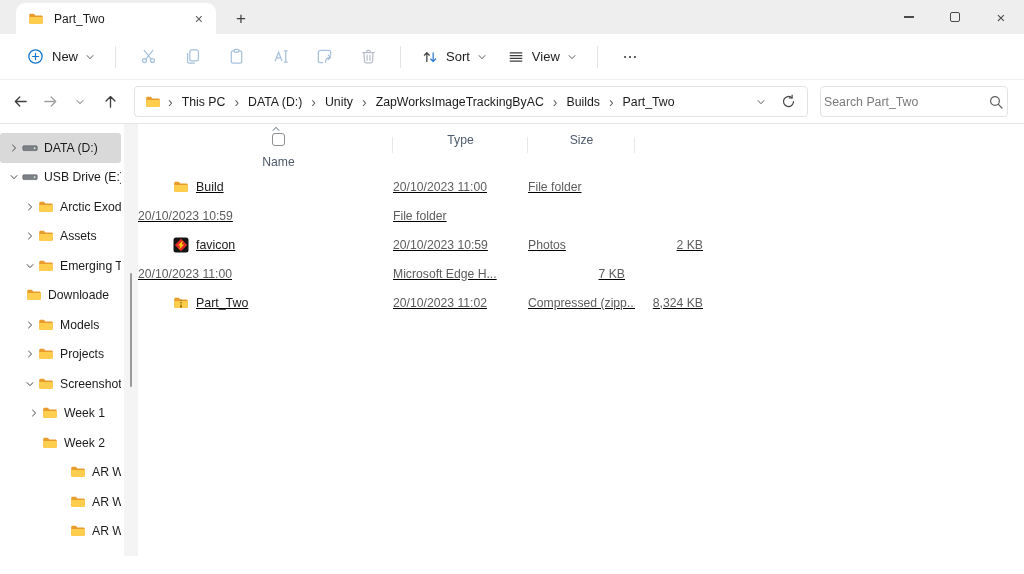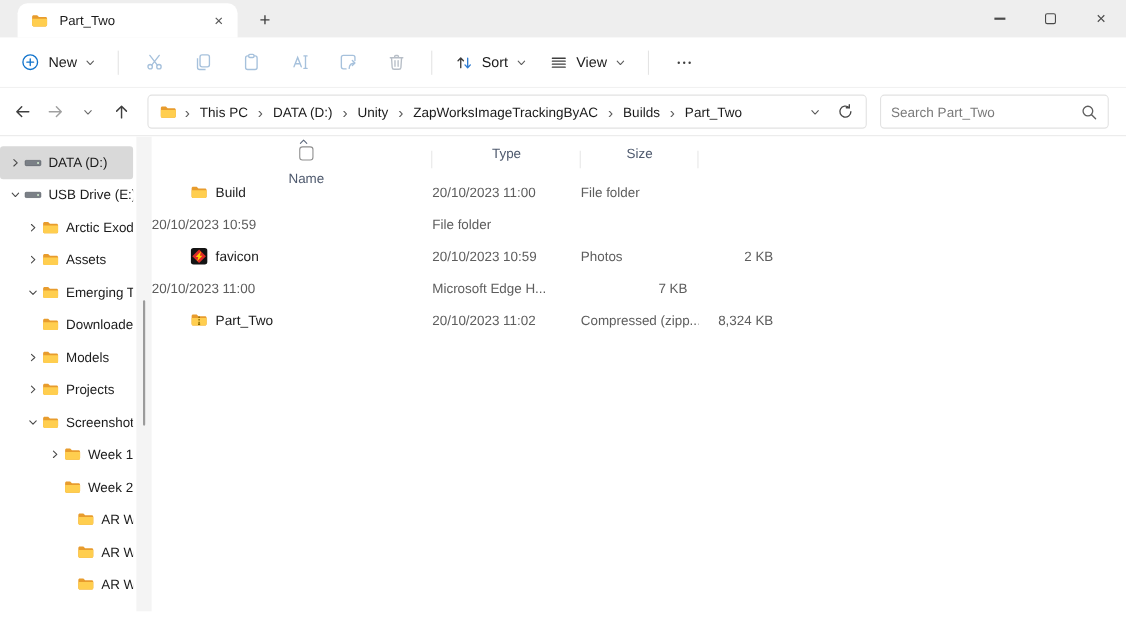--- a/index.html
+++ b/index.html
@@ -14,21 +14,21 @@
   .tab-title { font-size:12px; color:#1b1b1b; flex:1; margin-left:10px; }
   .tab-close { font-size:14px; color:#5a5a5a; padding:2px 7px; border-radius:4px; }
   .newtab-btn { font-size:17px; color:#3f3f3f; margin-left:20px; margin-bottom:7px; line-height:1; }
   .win-controls { position:absolute; right:0; top:0; height:34px; display:flex; }
   .win-btn { width:46px; height:34px; display:flex; align-items:center; justify-content:center; }
   .min-glyph { width:10px; height:1.4px; background:#4a4a4a; }
   .max-glyph { width:10px; height:10px; border:1.2px solid #4a4a4a; border-radius:2px; }
   .close-glyph { font-size:15px; color:#4a4a4a; line-height:1; }
 
   
-  .toolbar { height:46px; background:#fff; display:flex; align-items:center; padding-left:8px;
+  .toolbar { height:46px; background:#fff; display:flex; align-items:center; padding-left:16px;
              border-bottom:1px solid #f1f1f1; }
   .tb-btn { display:flex; align-items:center; gap:7px; height:32px; padding:0 10px; border-radius:4px; }
   .tb-label { font-size:13px; color:#1b1b1b; }
   .tb-sep { width:1px; height:22px; background:#e4e4e4; margin:0 10px; }
   .tb-icon-btn { width:44px; height:32px; display:flex; align-items:center; justify-content:center; border-radius:4px; }
   .svg19 { width:19px; height:19px; display:block; }
   .svg18 { width:18px; height:18px; display:block; }
   .svg17 { width:17px; height:17px; display:block; }
   .svg10 { width:10px; height:10px; display:block; }
   .c-disabled { color:#a6c1dc; }
@@ -38,53 +38,53 @@
   
   .navrow { height:44px; background:#fff; display:flex; align-items:center; padding-right:16px;
             border-bottom:1px solid #e4e4e4; }
   .nav-btns { display:flex; align-items:center; padding:0 10px 0 6px; gap:2px; }
   .nav-btn { width:28px; height:30px; display:flex; align-items:center; justify-content:center; border-radius:4px; }
   .address-box { flex:1; height:31px; border:1px solid #e2e2e2; border-radius:4px; background:#fff;
                  display:flex; align-items:center; padding:0 10px; margin-right:12px; overflow:hidden; }
   .crumb { font-size:12.3px; color:#1b1b1b; white-space:nowrap; padding:2px 2px; border-radius:3px; }
   .crumb-sep { font-size:14px; color:#5c5c5c; padding:0 7px; line-height:1; }
   .addr-spacer { flex:1; }
-  .search-box { width:208px; height:31px; border:1px solid #e2e2e2; border-radius:4px; background:#fff;
-                display:flex; align-items:center; padding:0 9px; }
+  .search-box { width:188px; height:31px; border:1px solid #e2e2e2; border-radius:4px; background:#fff;
+                display:flex; align-items:center; padding:0 3px; }
   .search-box input { border:none; outline:none; flex:1; font-size:12.3px; font-family:inherit;
                       color:#333; background:transparent; min-width:0; }
   .search-box input::placeholder { color:#7a7a7a; }
 
   
   .main { display:flex; height:432px; position:relative; background:#fff; }
 
   
   .sidebar { width:138px; flex-shrink:0; position:relative; overflow:hidden; padding-top:9px; }
   .side-item { height:29.5px; width:121px; display:flex; align-items:center; border-radius:3px; }
   .side-item.selected { background:#d9d9d9; }
   .lvl0 { padding-left:6px; }
   .lvl1 { padding-left:22px; }
-  .lvl2 { padding-left:18px;justify-content:flex-end; }
+  .lvl2 { padding-left:26px; }
   .lvl3 { padding-left:70px; }
   .chev-slot { width:16px; display:flex; justify-content:center; color:#4a4a4a; flex-shrink:0; }
   .side-label { font-size:12.2px; color:#1b1b1b; margin-left:6px; white-space:nowrap; overflow:hidden; }
   .side-scroll-track { position:absolute; right:0; top:0; width:14px; height:100%; background:#f4f4f4; }
   .side-scroll-thumb { position:absolute; right:6px; top:149px; width:2.5px; height:114px; background:#9b9b9b; border-radius:2px; }
 
   
   .filelist { flex:1; position:relative; padding-top:9px; }
   .hdr, .row { display:grid; grid-template-columns:255px 135px 107px 78px; align-items:center; }
   .hdr { height:24px; }
   .hdr-cell { position:relative; height:100%; display:flex; align-items:center;
               font-size:12.2px; color:#4f5a6e;flex-direction:column; }
   .hdr-cell::after { content:""; position:absolute; right:0; top:4px; width:1px; height:16px; background:#e8e8e8; }
   .hdr-name { padding-left:26px; gap:9px; }
   .checkbox { width:13px; height:13px; border:1px solid #8f8f8f; border-radius:3px; background:#fff; flex-shrink:0; }
   .sort-caret { position:absolute; left:133px; top:0; color:#5f6a7d; }
-  .rows { margin-top:3px; }
+  .rows { margin-top:15px;text-decoration:underline; }
   .row { height:29px; }
   .cell { font-size:12.2px; color:#5d5d5d; white-space:nowrap; overflow:hidden; }
   .cell.name { display:flex; align-items:center; gap:7px; padding-left:35px; color:#1b1b1b; font-size:12.4px; }
   .cell.size { text-align:right; padding-right:10px; }
 
   
   .statusbar { position:absolute; left:0; bottom:0; width:100%; height:18px; background:#fff;
                border-top:1px solid #f0f0f0; display:flex; align-items:center; }
   .status-count { font-size:12px; color:#3c4a63; padding:0 9px 0 5px; }
   .status-sep { width:1px; height:12px; background:#dcdcdc; }

